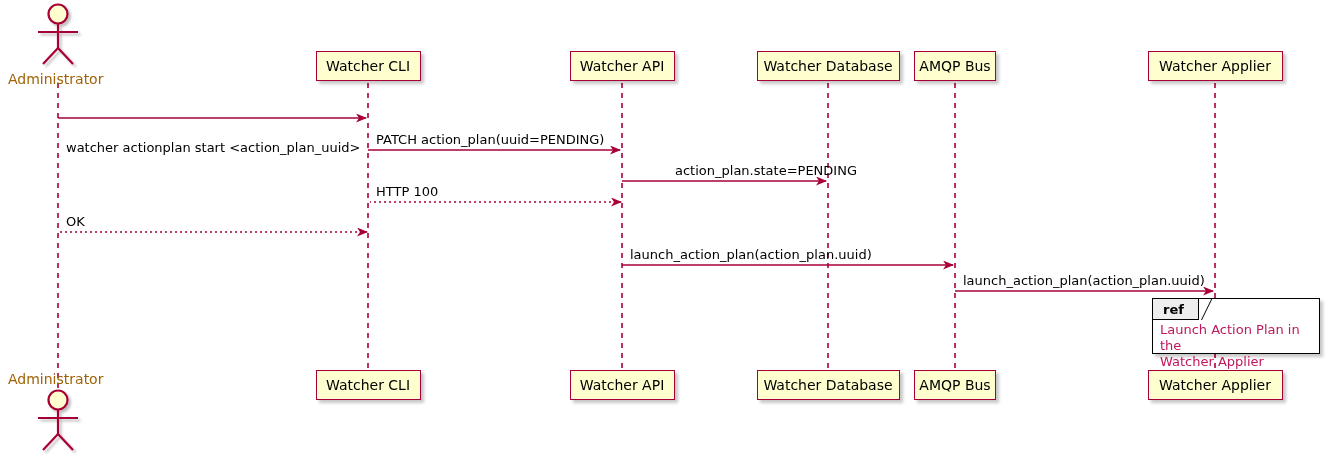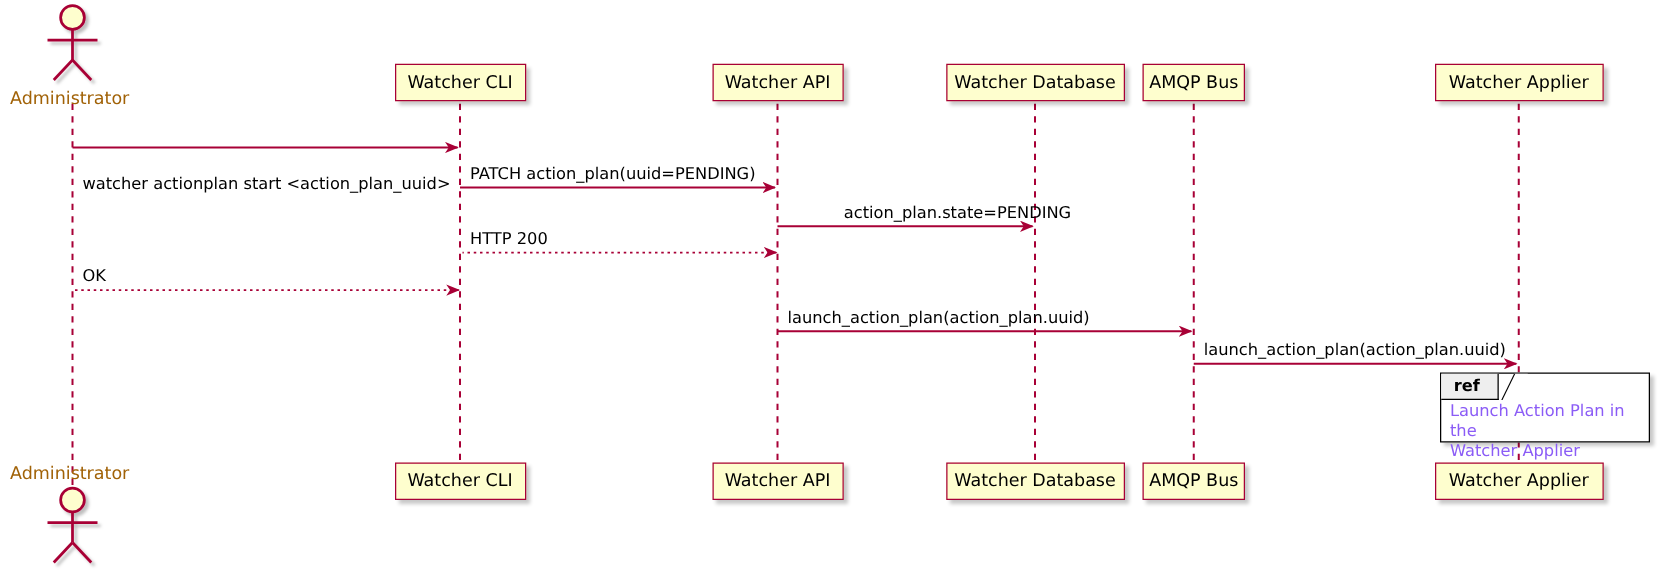--- a/index.html
+++ b/index.html
@@ -83,21 +83,21 @@
     background: #FFFFFF;
     border-left: 1.5px solid #000000;
     transform: skewX(-26deg);
     transform-origin: bottom left;
   }
   .ref-text {
     position: absolute;
     left: 7px;
     top: 23px;
     font-size: 13px;
-    color: #8b5cf6;
+    color: #be185d;
     line-height: 16px;
     white-space: pre-line;
   }
 </style>
 </head>
 <body>
 
 <div id="diagram">
 
   <svg id="svg-layer" viewBox="0 0 1330 456" xmlns="http://www.w3.org/2000/svg">
@@ -179,21 +179,21 @@
       <div class="participant-box" style="left: 1147.5px; top: 370px; width: 135px; height: 30px;">
         <span>Watcher Applier</span>
       </div>
     </div>
   <div id="labels-layer">
       <div class="actor-label" style="left: 8px; top: 71px;">Administrator</div>
       <div class="actor-label" style="left: 8px; top: 371px;">Administrator</div>
       <div class="msg-label" style="top: 100px; left: 66px; margin-top: 40px;">watcher actionplan start &lt;action_plan_uuid&gt;</div>
       <div class="msg-label" style="top: 132px; left: 376px;">PATCH action_plan(uuid=PENDING)</div>
       <div class="msg-label" style="top: 163px; left: 630px; margin-left: 45px;">action_plan.state=PENDING</div>
-      <div class="msg-label" style="top: 184px; left: 376px;">HTTP 200</div>
+      <div class="msg-label" style="top: 184px; left: 376px;">HTTP 100</div>
       <div class="msg-label" style="top: 214px; left: 66px;">OK</div>
       <div class="msg-label" style="top: 247px; left: 630px;">launch_action_plan(action_plan.uuid)</div>
       <div class="msg-label" style="top: 273px; left: 963px;">launch_action_plan(action_plan.uuid)</div>
     </div>
 
   <div class="ref-box" id="ref-box" style="left: 1152px; top: 298px; width: 168px; height: 56px;">
     <div class="ref-tab" id="ref-tab" style="width: 46px;">
       <span>ref</span>
     </div>
     <div class="ref-tab-notch" id="ref-tab-notch" style="left: 48px;"></div>

